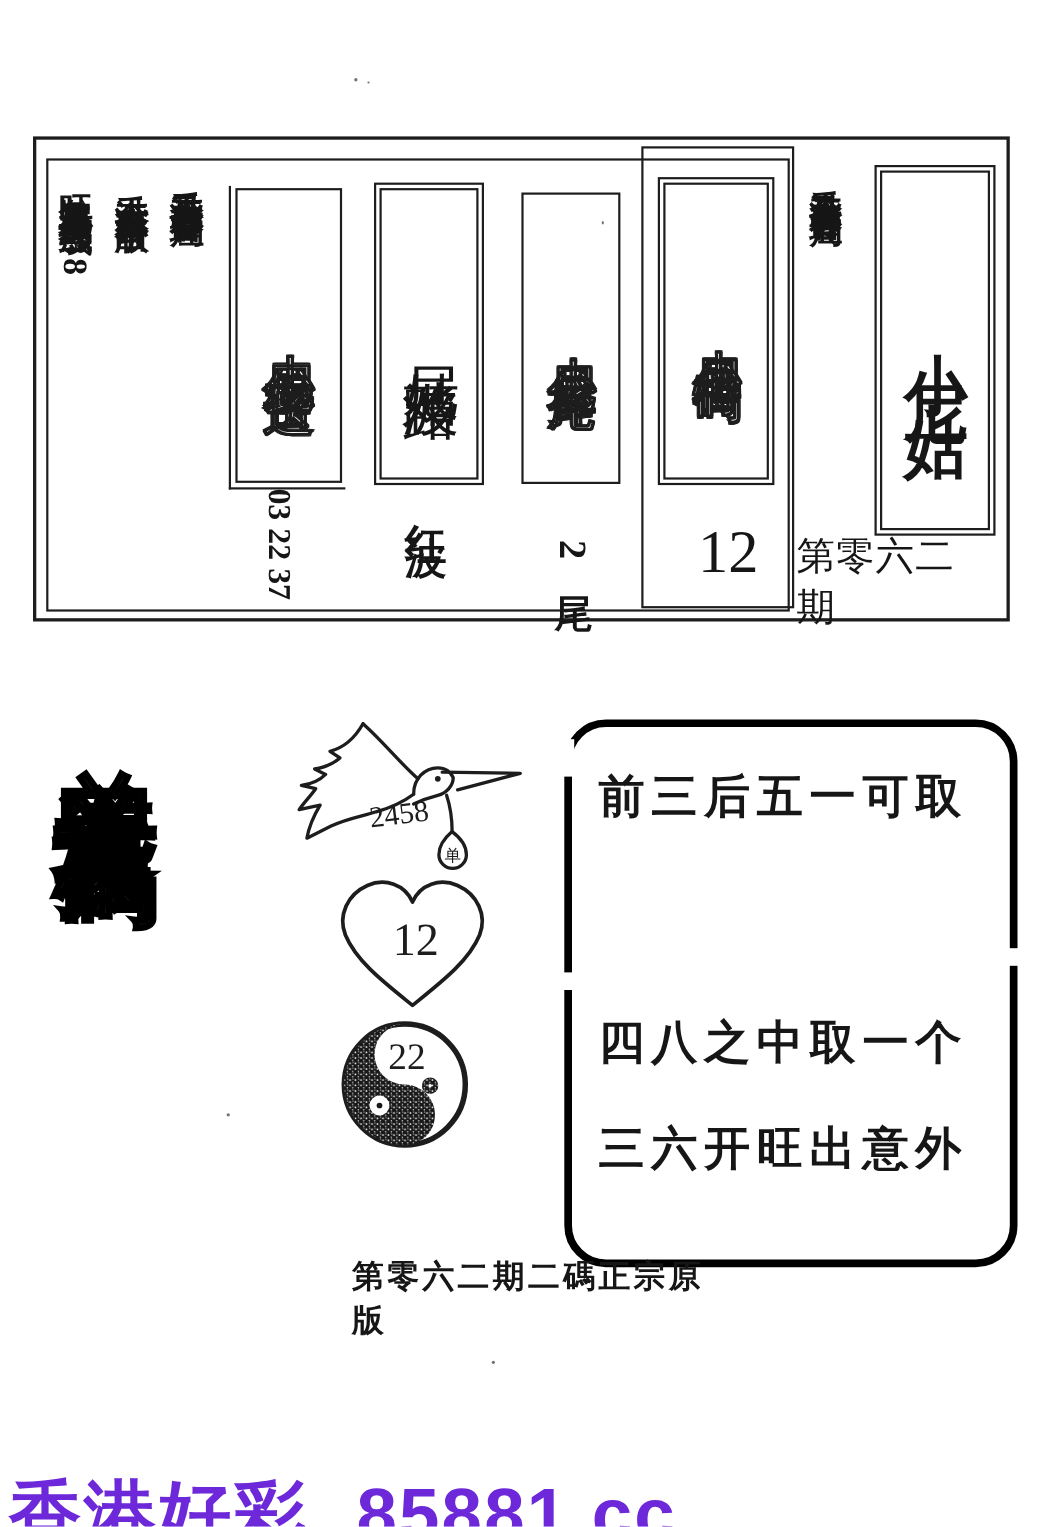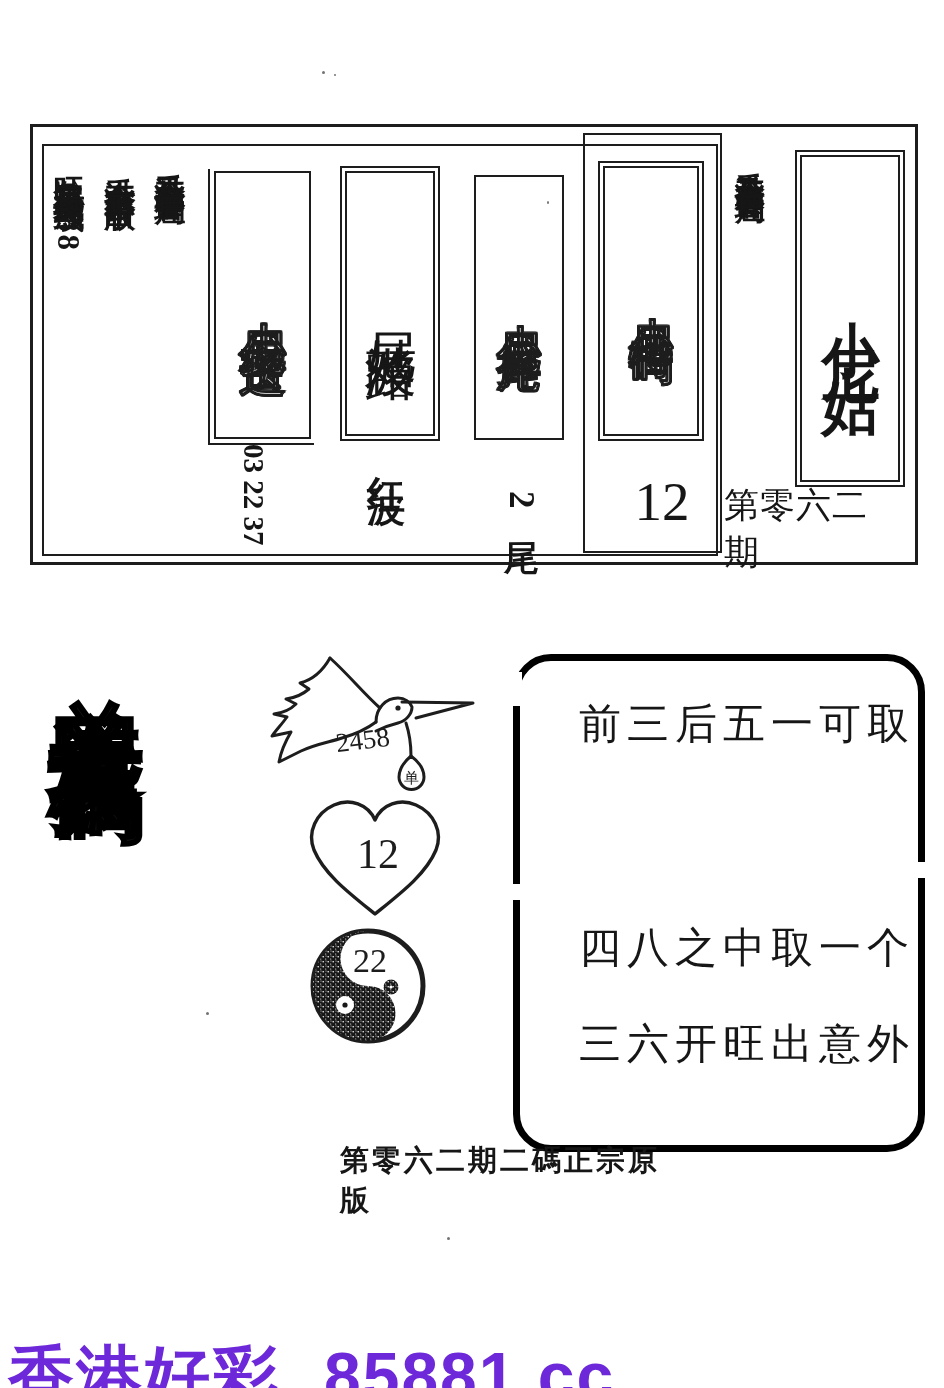--- a/index.html
+++ b/index.html
@@ -10,22 +10,22 @@
   .frame-thick{position:absolute;border:3px solid #1d1d1d;box-sizing:border-box;}
   .inner-line{position:absolute;inset:3px;border:2px solid #1d1d1d;}
   .center{display:flex;align-items:center;justify-content:center;}
   .vtext{writing-mode:vertical-rl;text-orientation:upright;}
   .vmixed{writing-mode:vertical-rl;text-orientation:mixed;}
   .brush{font-family:"Liberation Serif","DejaVu Serif",serif;font-weight:bold;}
   .hollow{color:#fff;-webkit-text-stroke:1.2px #1d1d1d;
           text-shadow:1px 0 0 #1d1d1d,-1px 0 0 #1d1d1d,0 1px 0 #1d1d1d,0 -1px 0 #1d1d1d,
                       1px 1px 0 #1d1d1d,-1px -1px 0 #1d1d1d,1px -1px 0 #1d1d1d,-1px 1px 0 #1d1d1d;}
   .col-cal{font-size:31px;line-height:1.08;letter-spacing:3px;font-weight:bold;}
-  .quote-line{position:absolute;left:566px;width:362px;font-size:42px;font-weight:normal;
-              letter-spacing:6px;white-space:nowrap;text-align:center;}
+  .quote-line{position:absolute;left:544px;width:362px;font-size:42px;font-weight:bold;
+              letter-spacing:6px;white-space:nowrap;}
   .gap-patch{position:absolute;background:#fff;}
   .speck{position:absolute;background:rgba(40,40,40,.65);border-radius:50%;}
   #big-title{font-size:94px;font-weight:900;
              font-family:"Liberation Sans","DejaVu Sans",sans-serif;
              -webkit-text-stroke:3px #000;letter-spacing:14px;line-height:1;}
   #footer-line{display:flex;gap:44px;align-items:baseline;
                font-family:"Liberation Sans","DejaVu Sans",sans-serif;
                font-weight:800;font-size:66px;letter-spacing:2px;}
 </style>
 </head>
@@ -118,21 +118,21 @@
 
   <div class="abs" style="left:513px;top:654px;width:412px;height:498px;border:7px solid #000;border-radius:38px;box-sizing:border-box;"></div>
   <div class="gap-patch" style="left:508px;top:672px;width:14px;height:34px;"></div>
   <div class="gap-patch" style="left:508px;top:884px;width:14px;height:16px;"></div>
   <div class="gap-patch" style="left:913px;top:862px;width:14px;height:16px;"></div>
 
   <div class="quote-line brush" style="top:696px;">前三后五一可取</div>
   <div class="quote-line brush" style="top:1016px;">三六开旺出意外</div>
   <div class="quote-line brush" style="top:920px;">四八之中取一个</div>
 
-  <div class="abs center brush" style="left:320px;top:1160px;width:340px;height:42px;font-size:29px;letter-spacing:3px;margin-left:20px;">第零六二期二碼正宗原版</div>
+  <div class="abs center brush" style="left:320px;top:1160px;width:340px;height:42px;font-size:29px;letter-spacing:3px;">第零六二期二碼正宗原版</div>
 
   <div class="abs" id="footer-line" style="left:8px;top:1332px;color:#6d28d9;">
     <span>香港好彩</span>
     <span>85881.cc</span>
   </div>
 
   <div class="speck" style="left:322px;top:71px;width:3px;height:3px;"></div>
   <div class="speck" style="left:334px;top:74px;width:2px;height:2px;"></div>
   <div class="speck" style="left:547px;top:201px;width:2px;height:3px;"></div>
   <div class="speck" style="left:206px;top:1012px;width:3px;height:3px;"></div>

